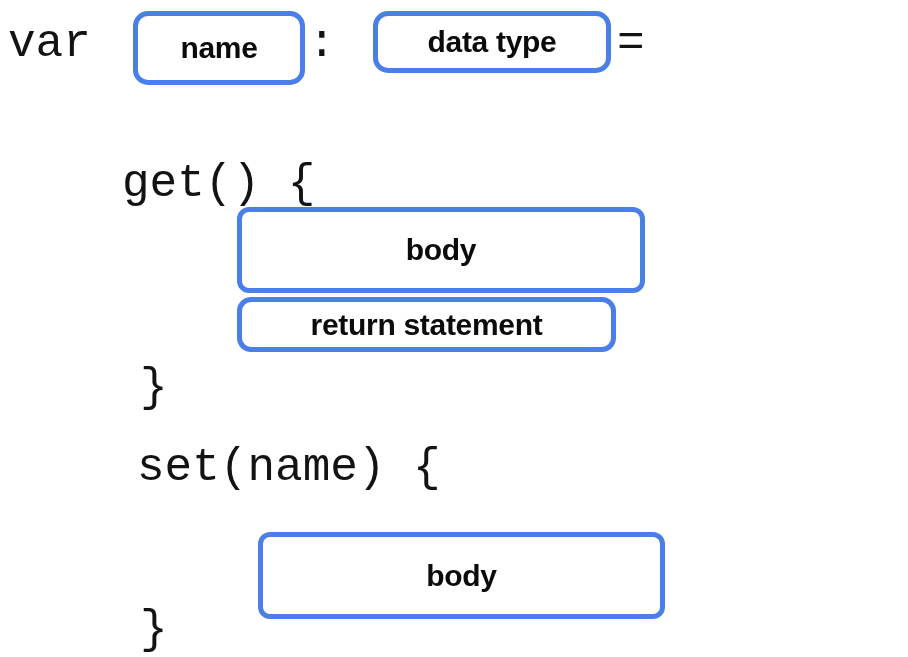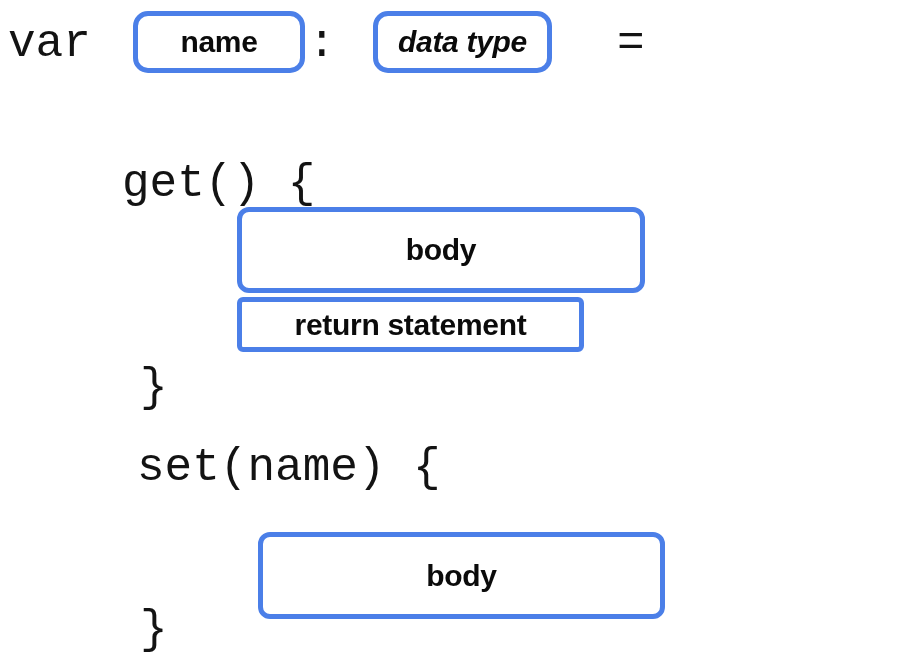--- a/index.html
+++ b/index.html
@@ -40,30 +40,30 @@
     letter-spacing: -0.3px;
     color: #0b0b0b;
     text-align: center;
   }
   .r14 { border-radius: 15px; }
   .r12 { border-radius: 12px; margin-top: 24px; }
   .r6  { border-radius: 6px; }
 
   
   .kw-var        { left: 8px;   top: 21px; }
-  .box-name      { left: 133px; top: 11px; width: 172px; height: 62px; text-align: right; }
+  .box-name      { left: 133px; top: 11px; width: 172px; height: 74px; text-align: right; }
   .colon         { left: 308px; top: 21px; }
-  .box-datatype  { left: 373px; top: 11px; width: 179px; height: 62px; font-style: italic; }
+  .box-datatype  { left: 373px; top: 11px; width: 238px; height: 62px; }
   .equals        { left: 617px; top: 21px; }
   .box-initval   { left: 679px; top: 11px; width: 222px; height: 62px; }
 
   
   .get-open      { left: 122px; top: 129px; margin-top: 32px; }
   .box-get-body  { left: 237px; top: 183px; width: 408px; height: 86px; }
-  .box-return    { left: 237px; top: 297px; width: 347px; height: 55px; }
+  .box-return    { left: 237px; top: 297px; width: 379px; height: 55px; border-radius: 14px; }
   .get-close     { left: 140px; top: 365px; }
 
   
   .set-open      { left: 137px; top: 445px; }
   .box-set-body  { left: 258px; top: 508px; width: 407px; height: 87px; }
   .set-close     { left: 140px; top: 607px; }
 </style>
 </head>
 <body>
 

